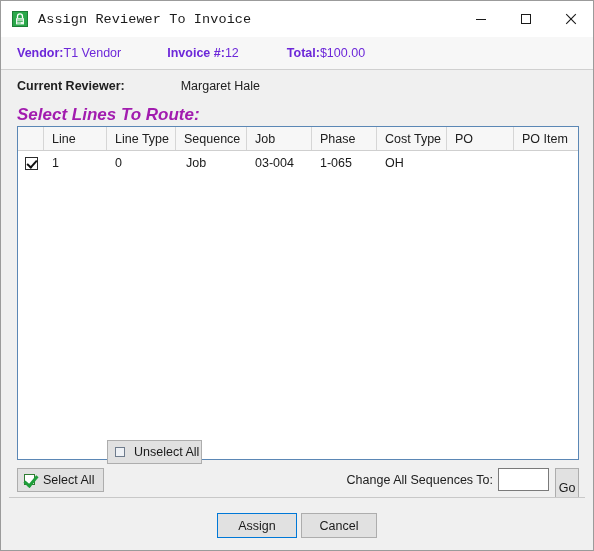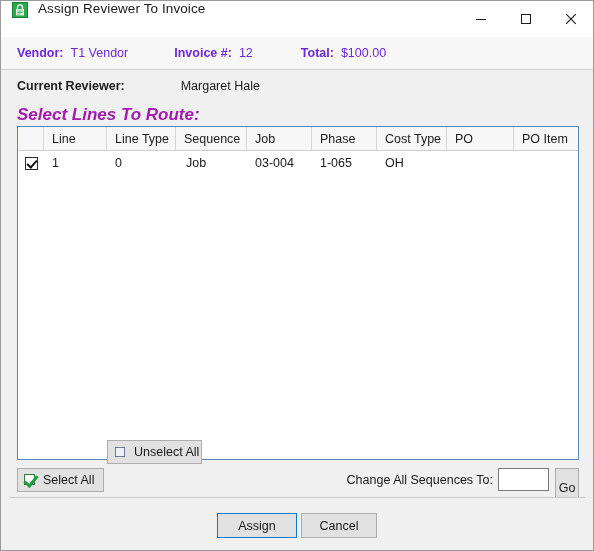--- a/index.html
+++ b/index.html
@@ -22,21 +22,22 @@
   }
 
   
   .titlebar {
     position: absolute;
     left: 0; top: 0;
     width: 592px;
     height: 36px;
     background: #ffffff;
     display: flex;
-    align-items: flex-start;
+    align-items: center;
+    font-family: Liberation Mono, monospace;
   }
   .title-icon {
     margin-left: 10px;
     width: 18px;
     height: 18px;
     flex: 0 0 18px;
     position: relative;
   }
   .title-text {
     margin-left: 9px;
@@ -67,21 +68,21 @@
     left: 0; top: 36px;
     width: 592px;
     height: 32px;
     background: #f7f7f7;
     display: flex;
     align-items: center;
     font-size: 12.5px;
     color: #6d28d9;
   }
   .hdr-info .lbl { font-weight: bold; }
-  .hdr-info .val { margin-left: 7px; }
+  .hdr-info .val { }
   .fld-vendor  { margin-left: 16px; display: flex; }
   .fld-invoice { margin-left: 46px; display: flex; }
   .fld-total   { margin-left: 48px; display: flex; }
 
   .hdr-rule {
     position: absolute;
     left: 0; top: 68px;
     width: 592px;
     height: 1px;
     background: #d0d0d0;

